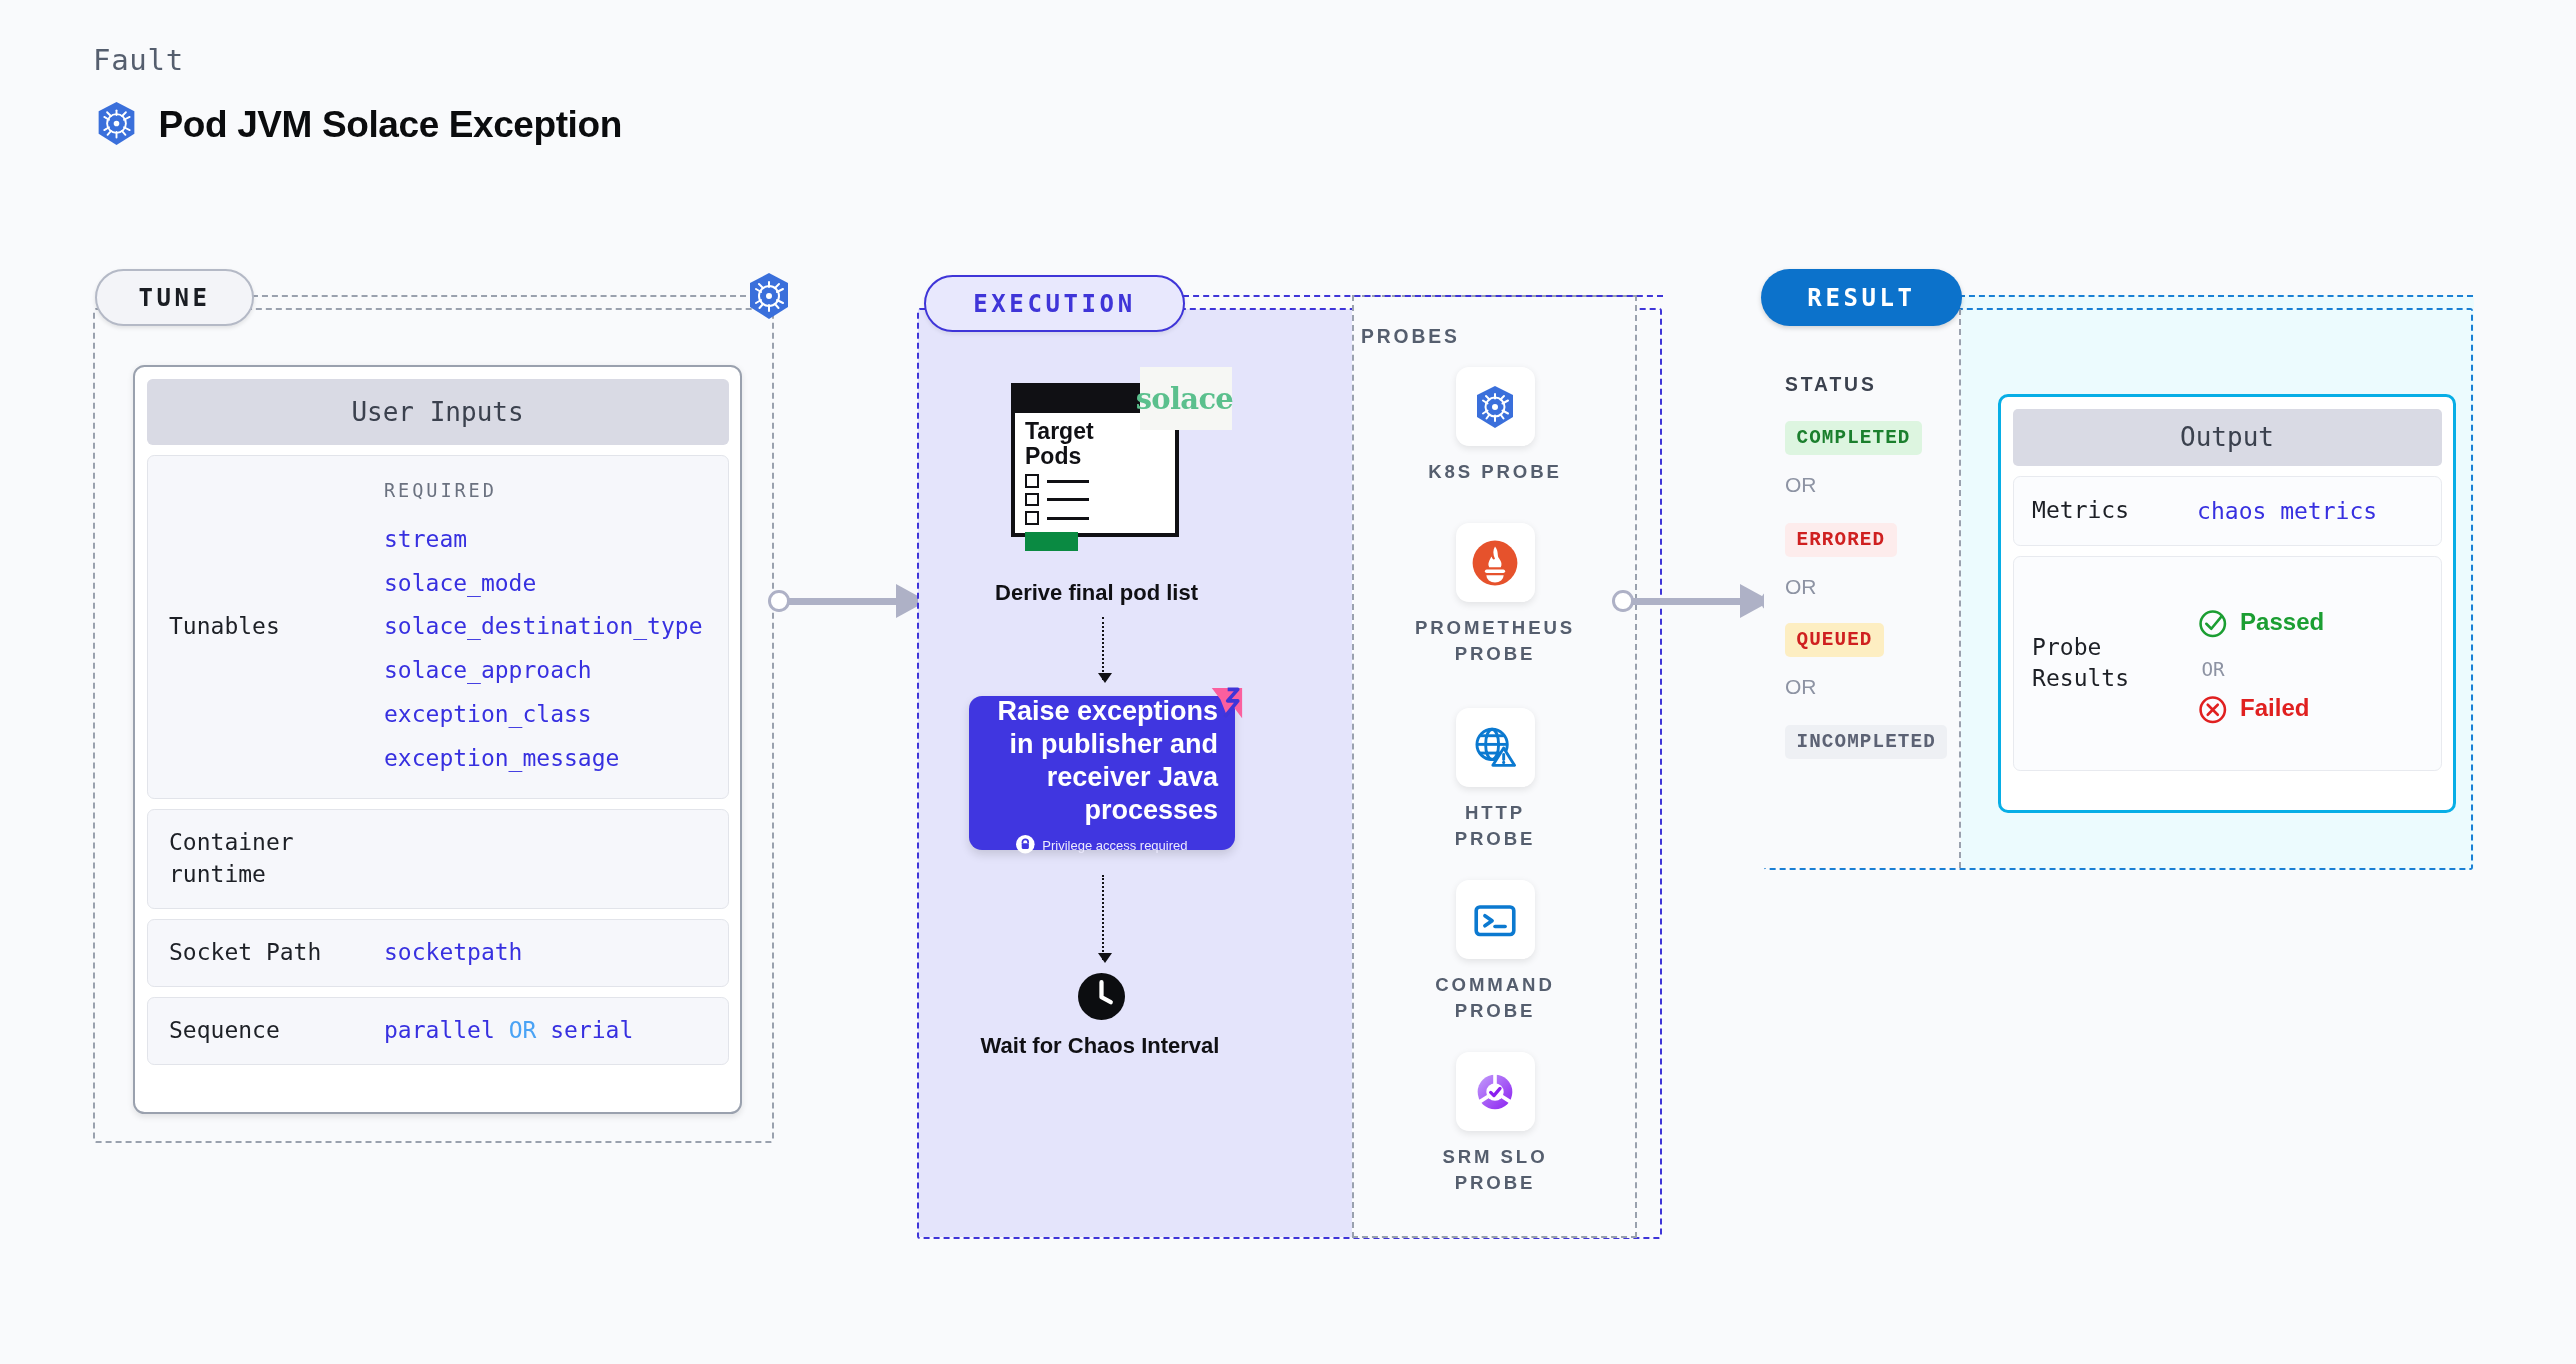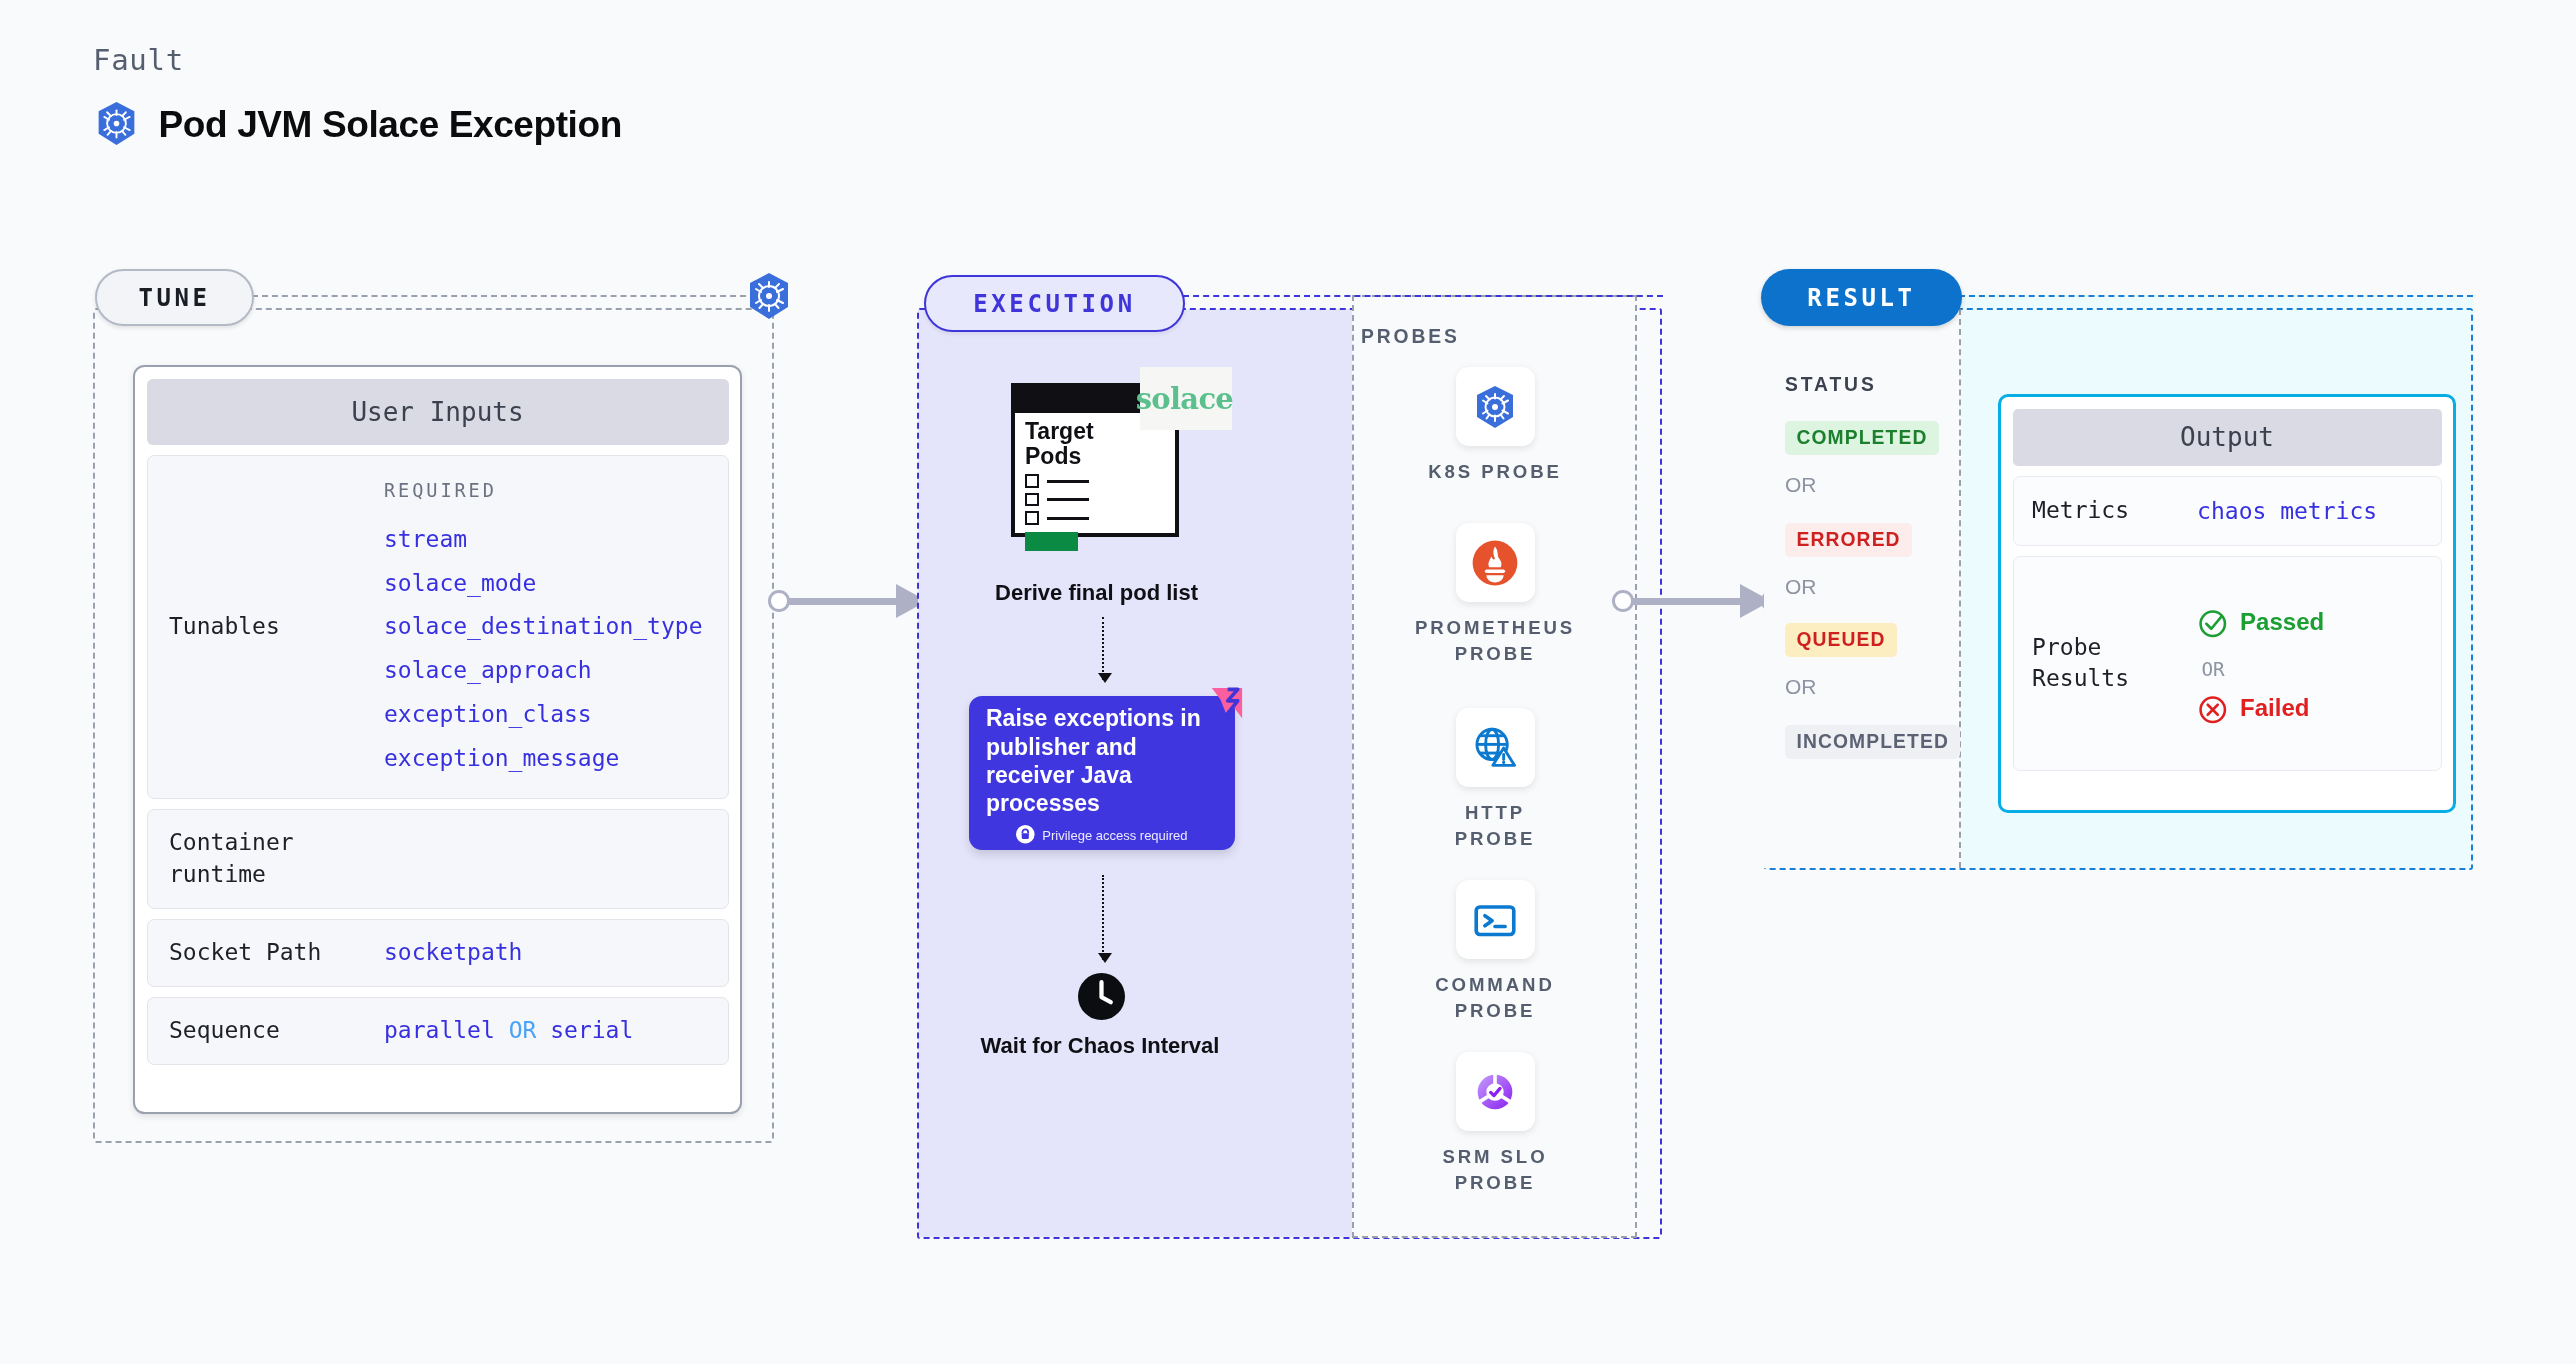--- a/index.html
+++ b/index.html
@@ -94,21 +94,21 @@
 
   .v-arrow{position:absolute;width:0;border-left:2.1px dotted #101014;}
   .v-arrow::after{content:"";position:absolute;left:-6.4px;bottom:-2.9px;
      border-left:7.2px solid transparent;border-right:7.2px solid transparent;
      border-top:10px solid #101014;}
 
   #raise-box{position:absolute;left:969px;top:696px;width:266px;height:154px;
      background:#4036e0;border-radius:13px;box-shadow:0 4.3px 10px rgba(0,0,0,.13);
      display:flex;flex-direction:column;align-items:center;justify-content:center;
      box-sizing:border-box;padding:10px 17px 5.7px;overflow:visible;}
-  #raise-text{color:#fff;font-size:23px;font-weight:bold;text-align:left;line-height:1.22;}
+  #raise-text{color:#fff;font-size:27px;font-weight:bold;text-align:right;line-height:1.22;}
   #privilege-row{display:flex;align-items:center;gap:7.2px;margin-top:8.6px;}
   #privilege-text{color:#eceafd;font-size:13px;}
   #ribbon{position:absolute;right:-10px;top:-11.5px;width:39px;height:39px;}
 
   #clock-icon{position:absolute;left:1078px;top:973px;width:47px;height:47px;}
   #wait-label{position:absolute;left:953px;top:1032px;width:294px;text-align:center;
      font-size:22px;font-weight:bold;color:#101014;line-height:1.25;}
 
   
   #result-panel{left:1764px;top:308px;width:709px;height:562px;
@@ -116,21 +116,21 @@
   #result-pill{left:1761px;top:269px;width:201px;height:57px;
      background:#0c72cb;color:#fff;font-size:24px;border:none;
      box-shadow:0 2.1px 5.7px rgba(0,0,0,.17);}
   #result-dash-line{position:absolute;left:1959px;top:295px;width:514px;height:0;
      border-top:2.9px dashed #1a7fd4;z-index:5;}
   #status-col{position:absolute;left:1764px;top:309px;width:197px;height:559px;
      border-right:2.1px dashed #9aa1ae;box-sizing:border-box;background:#f9fafc;}
   #status-title{position:absolute;left:1785px;top:374px;font-size:19.3px;color:#3b414e;
      letter-spacing:2.9px;font-weight:bold;}
   .badge{position:absolute;border-radius:5px;display:inline-flex;align-items:center;
-     justify-content:center;font-weight:bold;letter-spacing:1.1px;font-size:19.3px;padding:0 11.5px;height:34px;}
+     justify-content:center;font-weight:bold;letter-spacing:1.1px;font-size:19.3px;padding:0 11.5px;height:34px;font-family:Liberation Mono, monospace;}
   .or-text{position:absolute;font-size:21px;color:#8d93a3;}
 
   
   #output-region{position:absolute;left:1961px;top:295px;width:513px;height:575px;
      background:#ecfbfe;}
   #output-card{position:absolute;left:1998px;top:394px;width:458px;height:419px;
      background:#fff;border:3.6px solid #07aee6;border-radius:10px;box-sizing:border-box;padding:11.5px;}
   #output-head{height:57px;background:#d9dae4;border-radius:5px;display:flex;
      align-items:center;justify-content:center;font-size:26px;color:#3b414e;}
   .out-row{margin-top:10px;border:1.4px solid #e8eaef;border-radius:7.2px;background:#fbfcfe;

